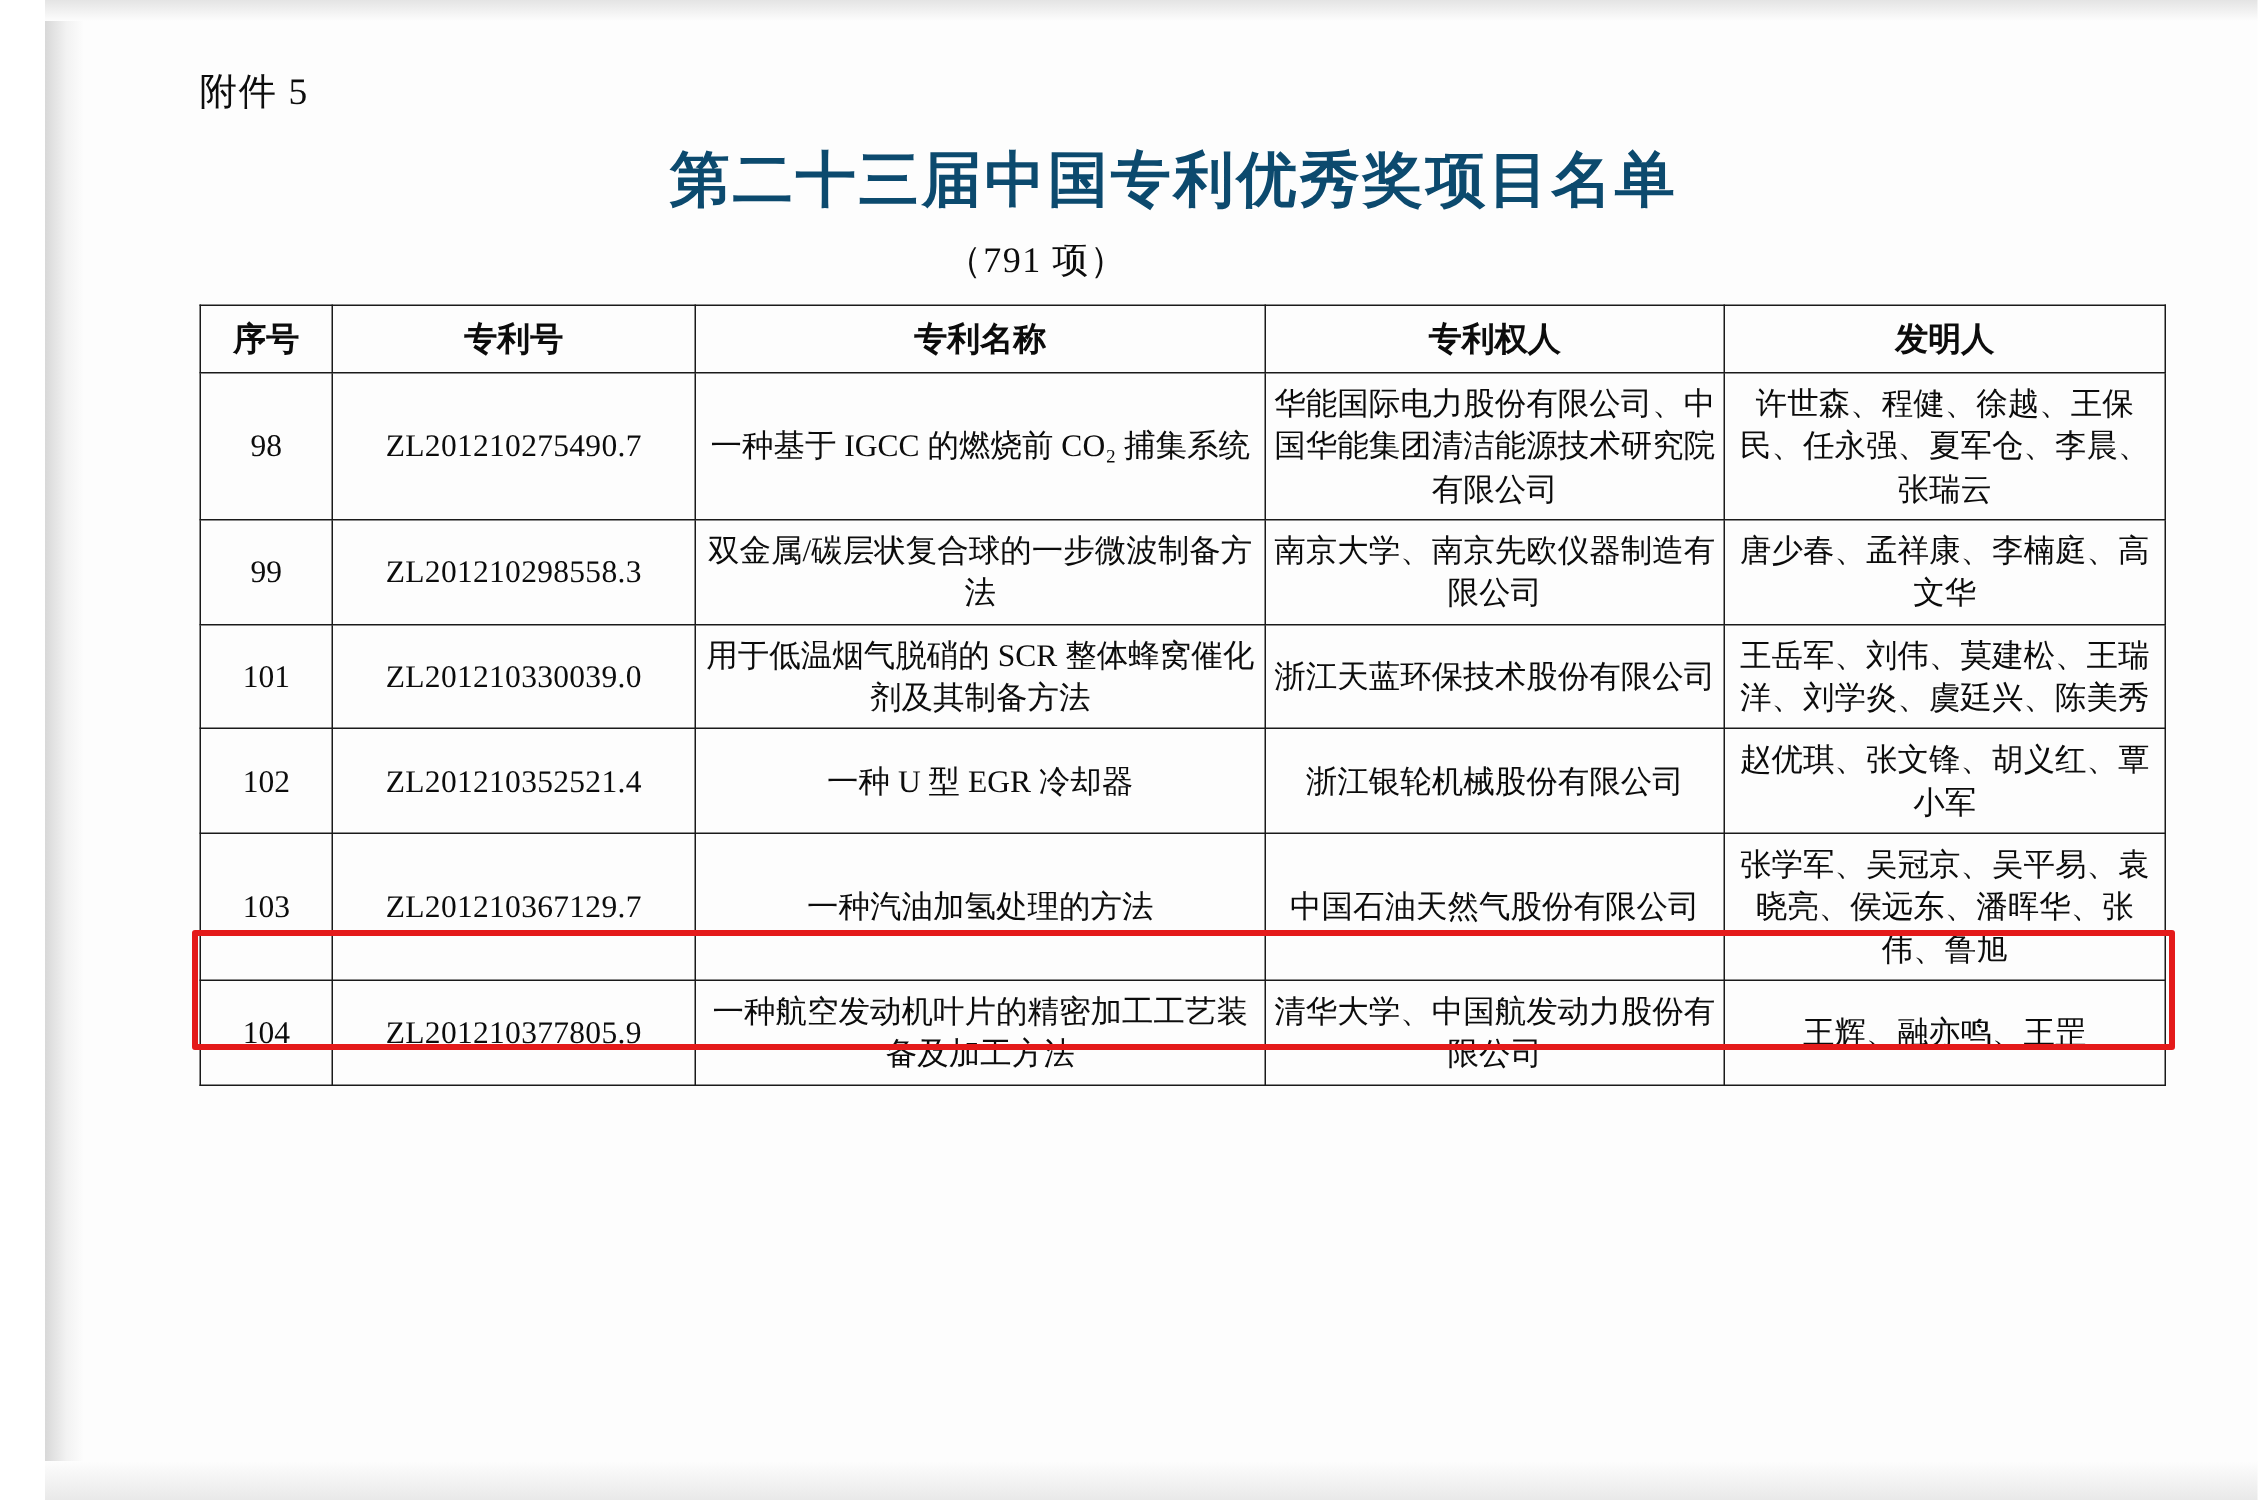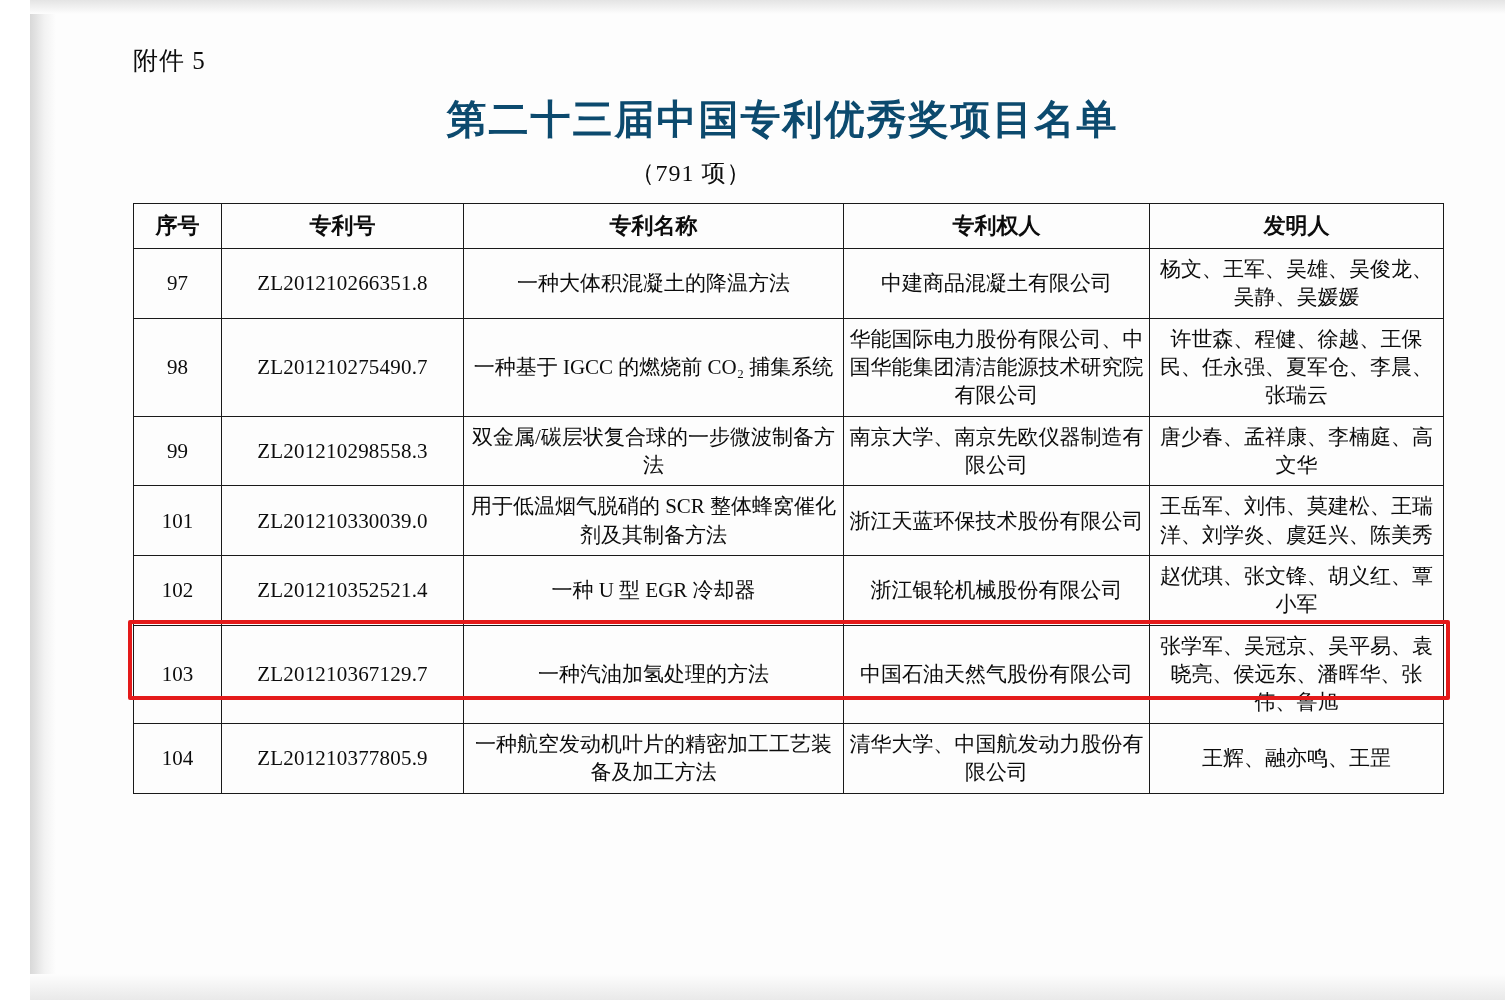--- a/index.html
+++ b/index.html
@@ -162,27 +162,20 @@
         <tr>
           <th>序号</th>
           <th>专利号</th>
           <th>专利名称</th>
           <th>专利权人</th>
           <th>发明人</th>
         </tr>
       </thead>
       <tbody>
           <tr>
-            <td class="col-no">97</td>
-            <td class="col-patno">ZL201210266351.8</td>
-            <td class="col-name">一种大体积混凝土的降温方法</td>
-            <td class="col-owner">中建商品混凝土有限公司</td>
-            <td class="col-inventor">杨文、王军、吴雄、吴俊龙、吴静、吴媛媛</td>
-          </tr>
-          <tr>
             <td class="col-no">98</td>
             <td class="col-patno">ZL201210275490.7</td>
             <td class="col-name">一种基于 IGCC 的燃烧前 CO₂ 捕集系统</td>
             <td class="col-owner">华能国际电力股份有限公司、中国华能集团清洁能源技术研究院有限公司</td>
             <td class="col-inventor">许世森、程健、徐越、王保民、任永强、夏军仓、李晨、张瑞云</td>
           </tr>
           <tr>
             <td class="col-no">99</td>
             <td class="col-patno">ZL201210298558.3</td>
             <td class="col-name">双金属/碳层状复合球的一步微波制备方法</td>

